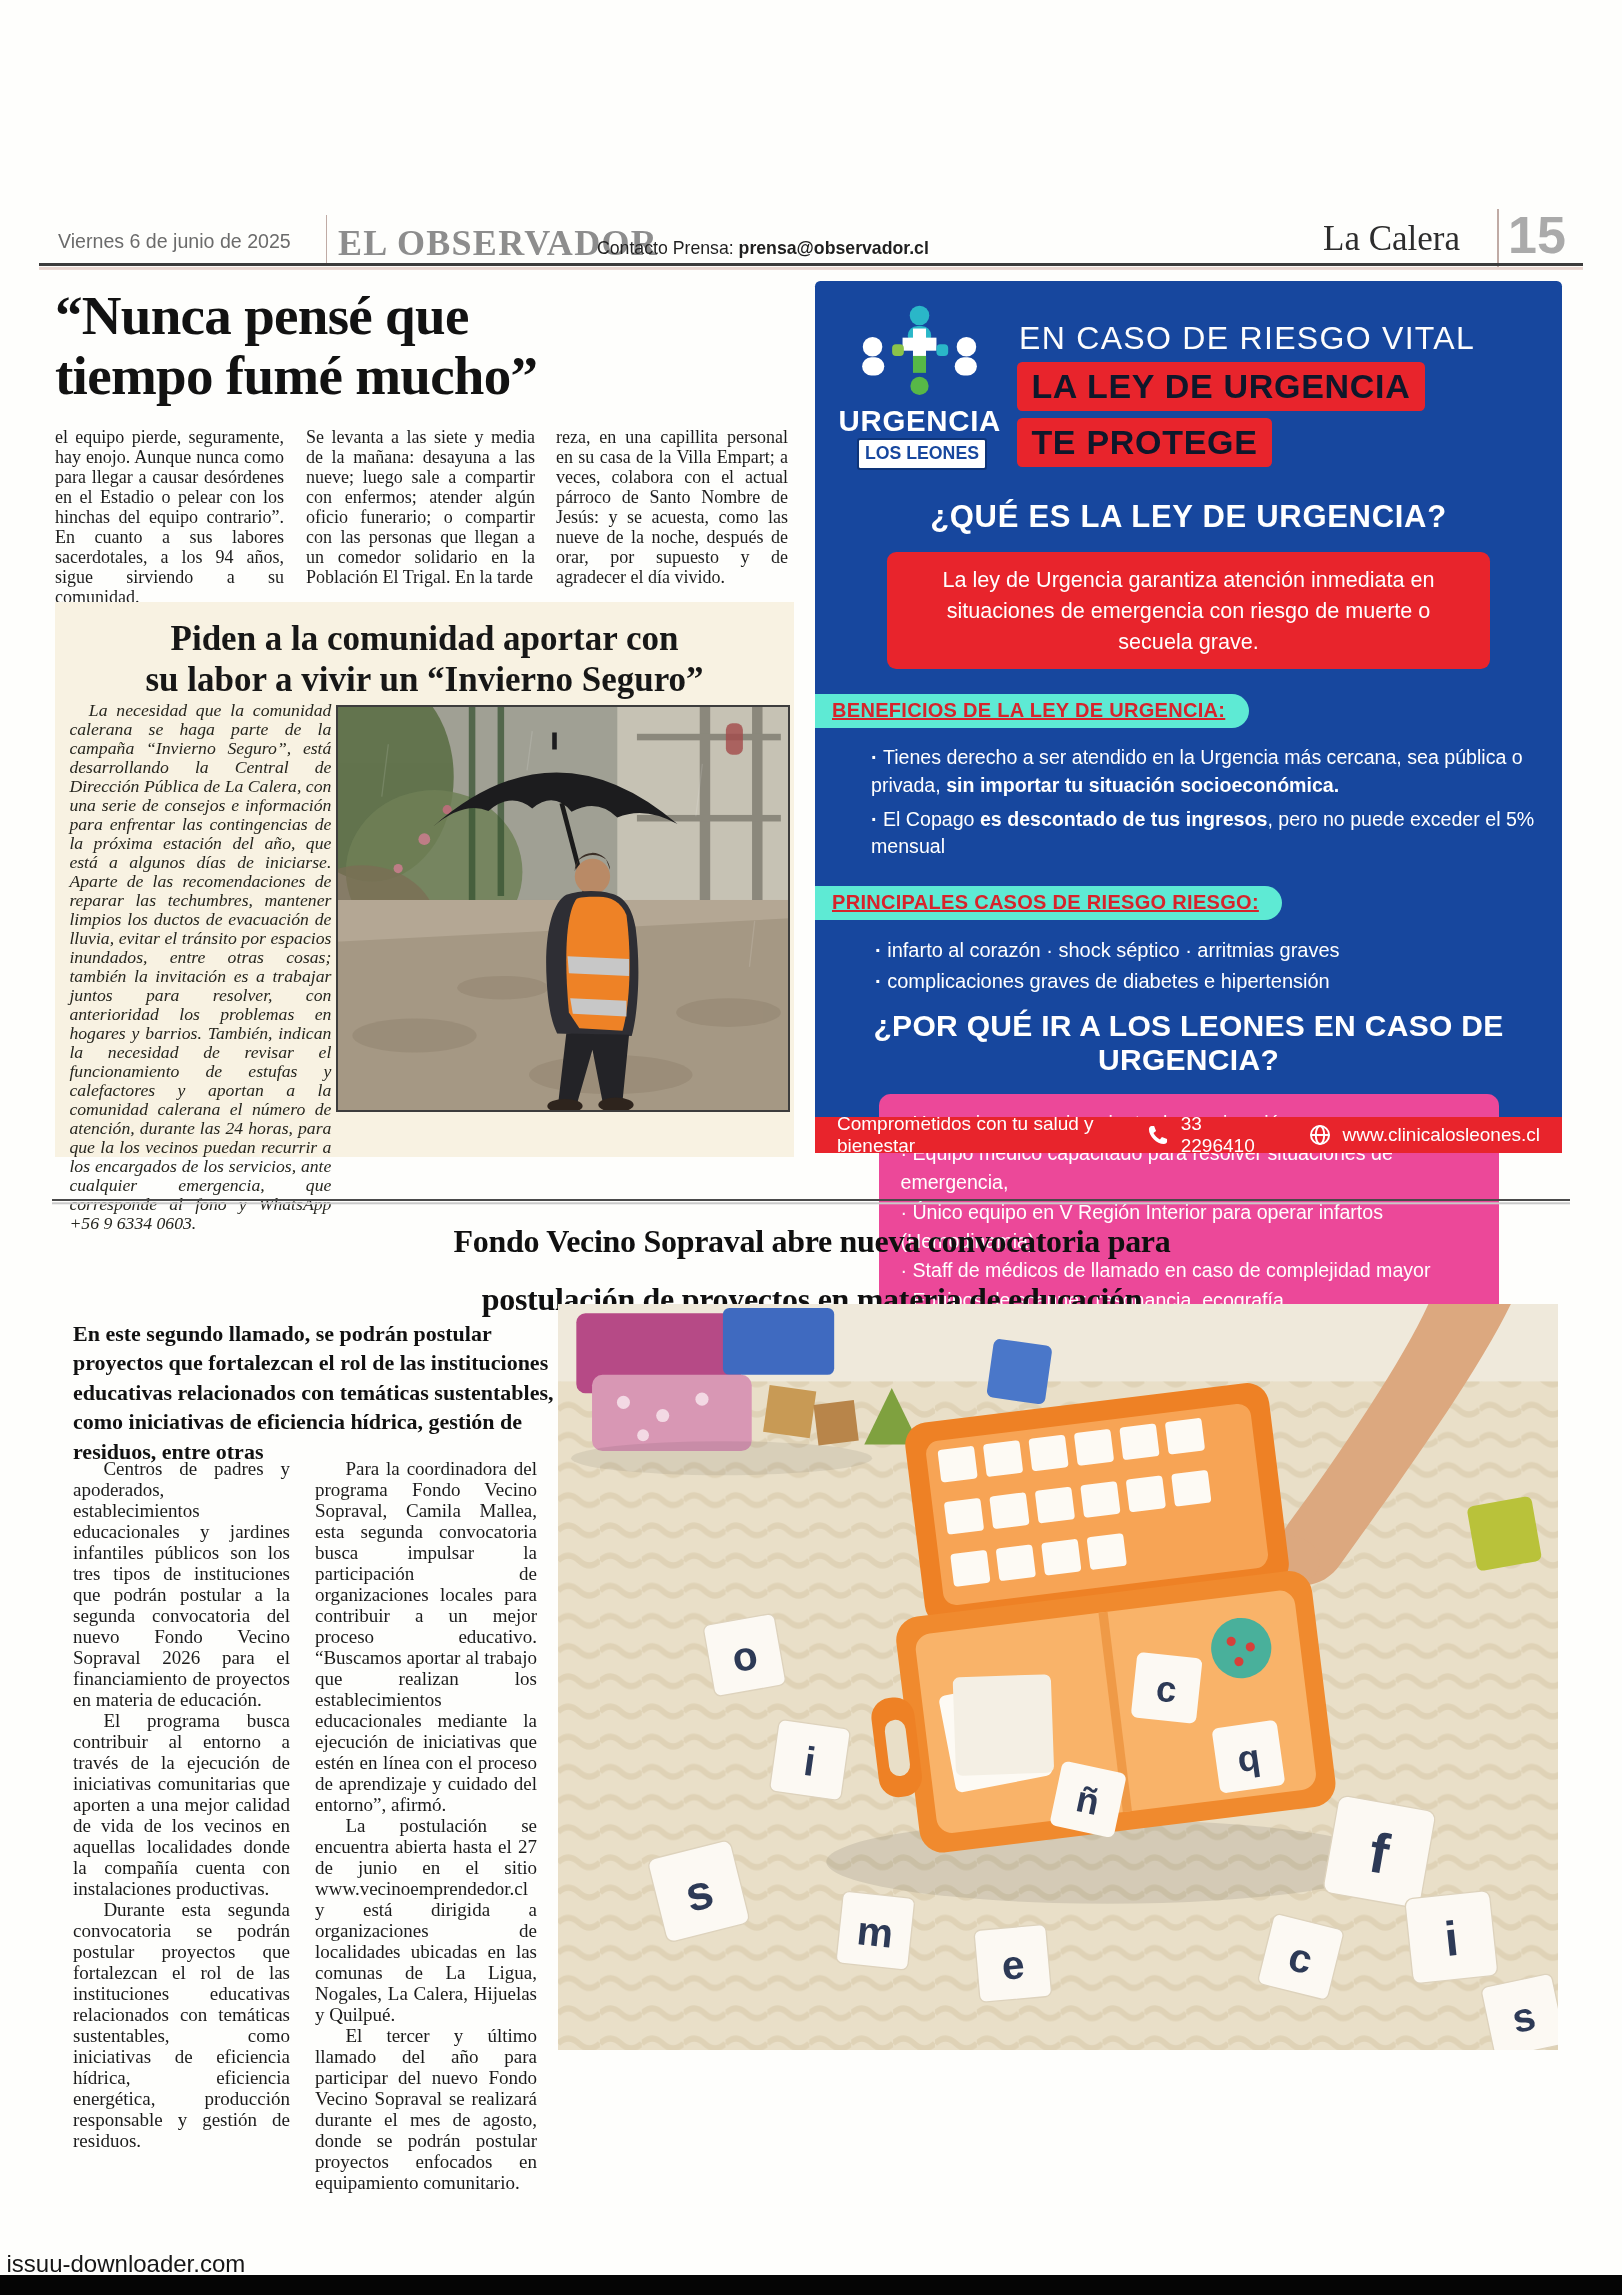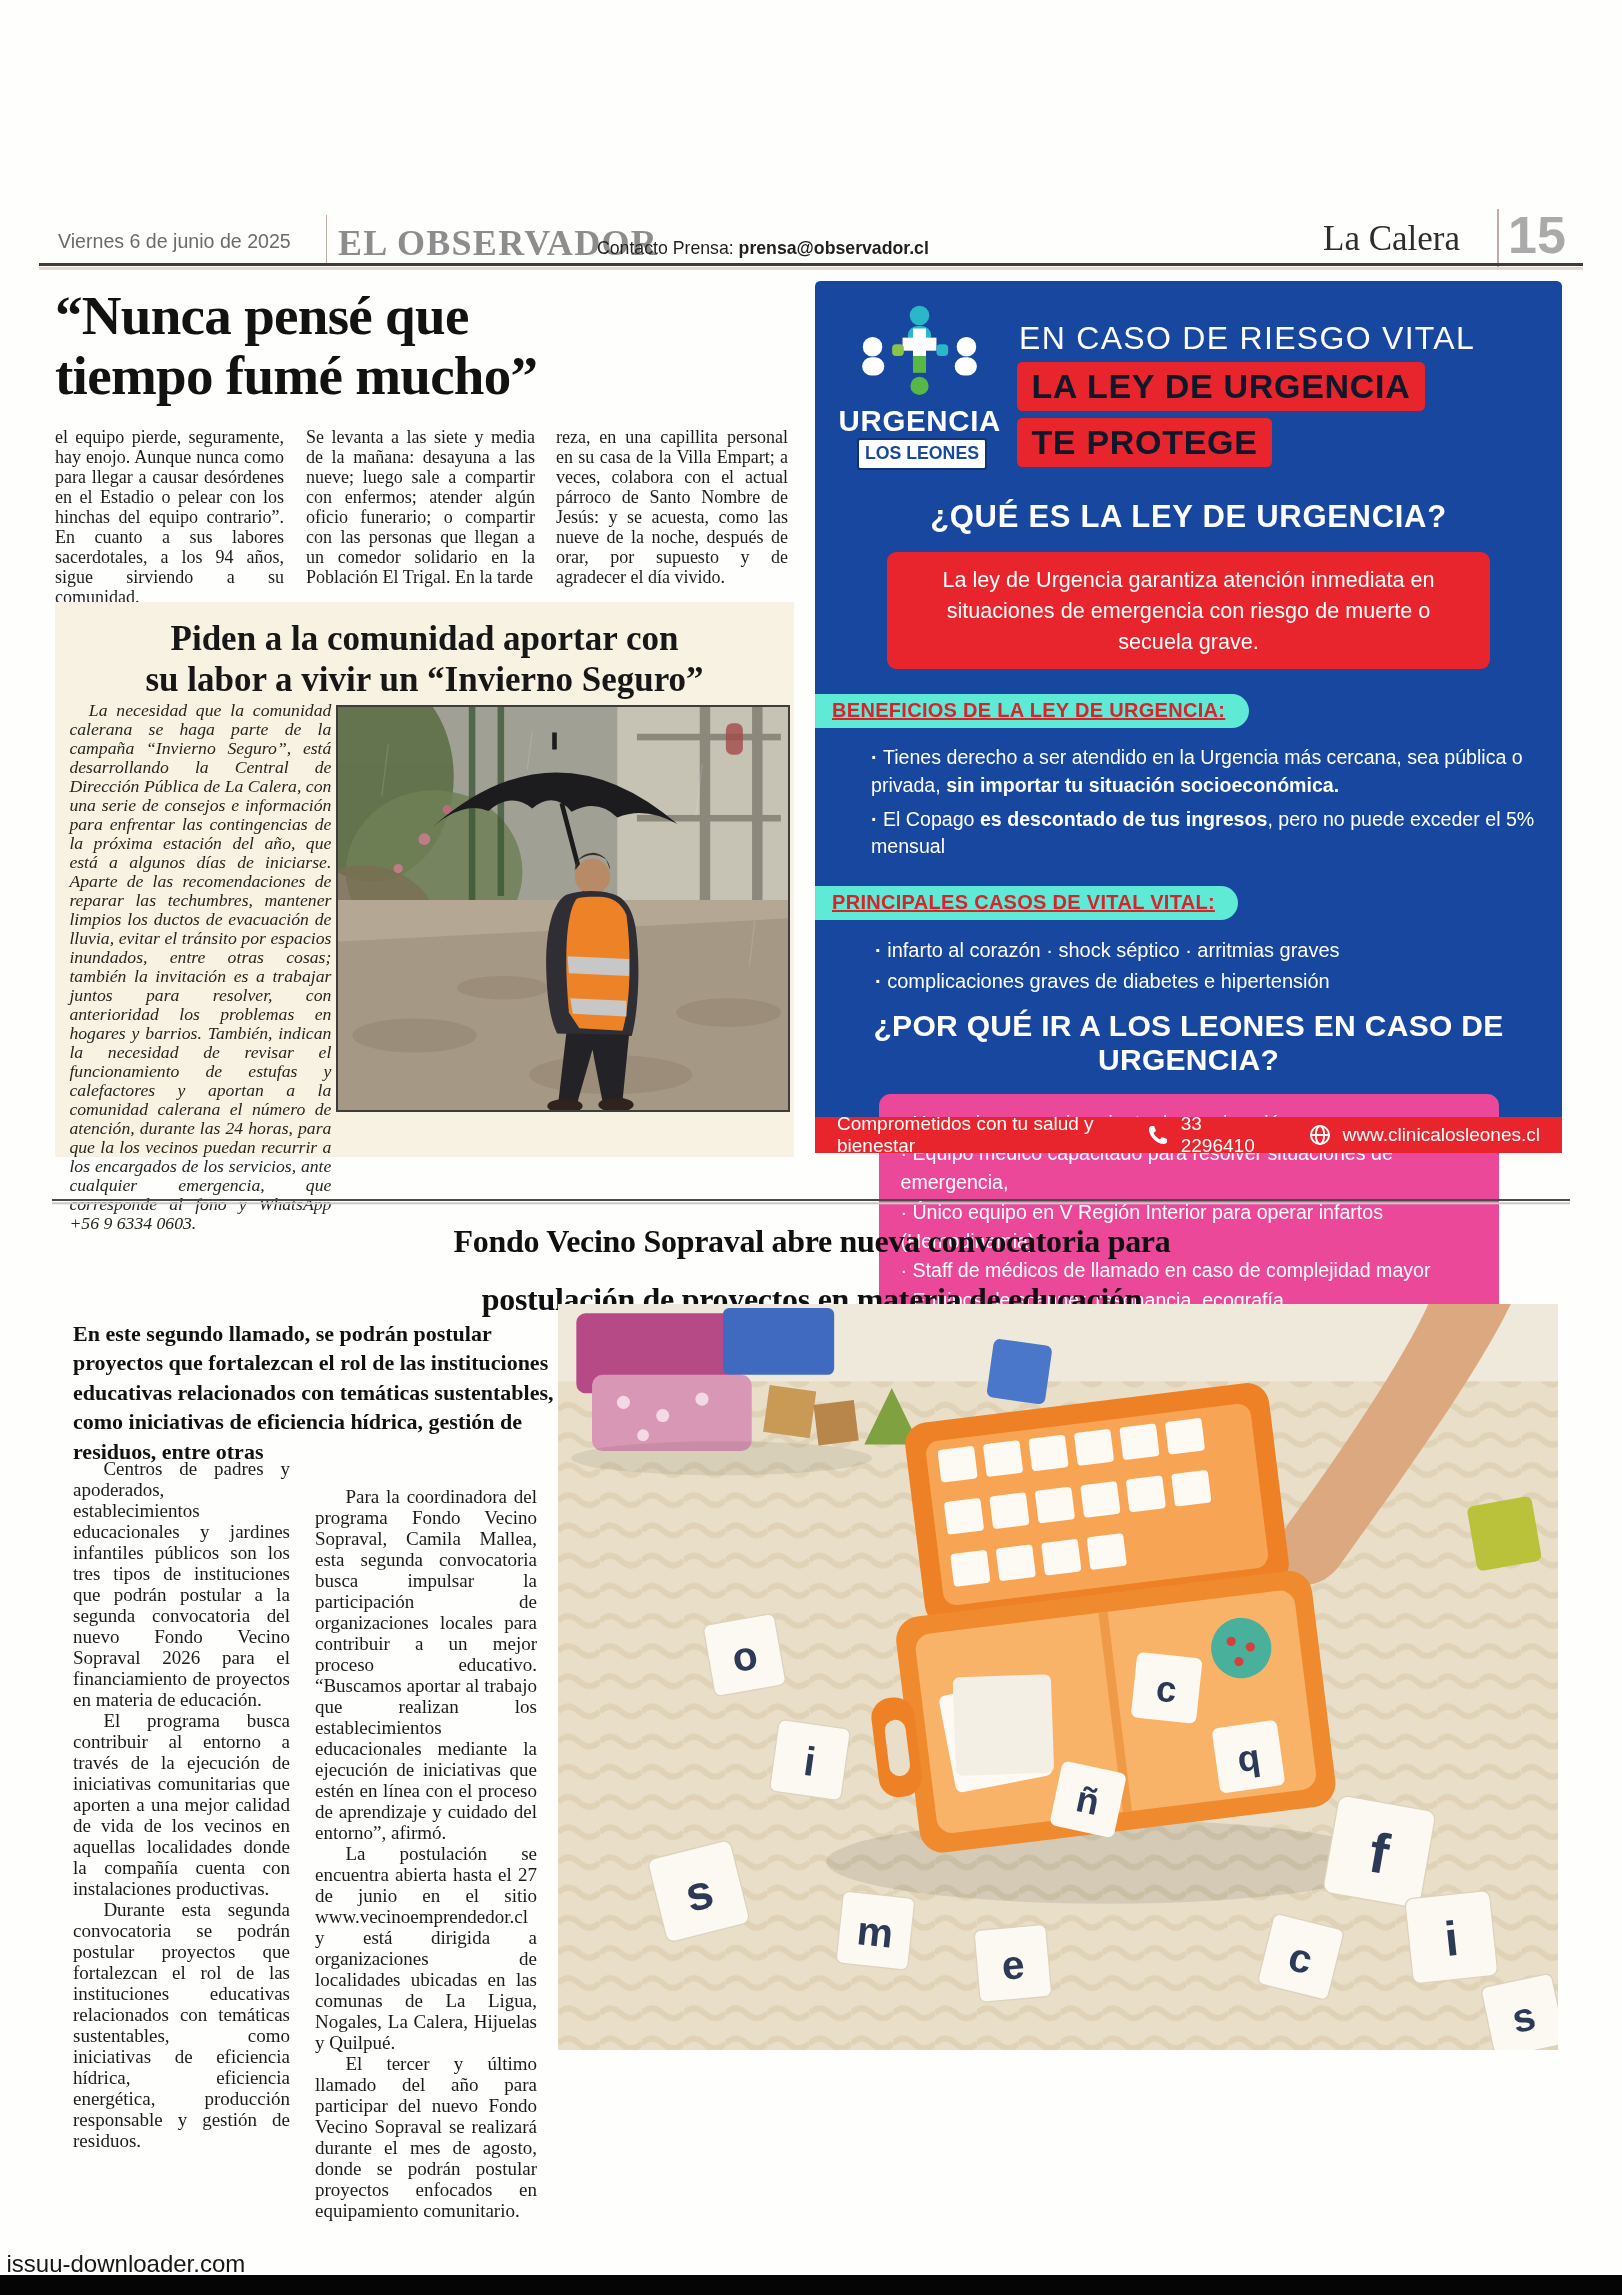--- a/index.html
+++ b/index.html
@@ -69,21 +69,21 @@
   .icon-s{width:22px;height:22px;flex:0 0 auto;}
 
   
   .rule2{left:52px;top:1199px;width:1518px;height:2px;background:#4a4a4a;box-shadow:0 3.3px 0 #c9c9c9;}
   .a2-headline{left:92px;top:1212px;width:1440px;text-align:center;font-size:32px;line-height:58px;
                font-weight:bold;color:#101010;letter-spacing:-0.3px;}
   .a2-headline span{display:block;}
   .a2-intro{left:73px;top:1319px;width:507px;font-size:22px;line-height:29.4px;font-weight:bold;color:#111;}
   .a2-col{top:1458px;font-size:19px;line-height:21px;text-align:justify;color:#1b1b1b;}
   .a2-col p{margin:0;text-indent:1.6em;}
-  .a2-c1{left:73px;width:217px;} .a2-c2{left:315px;width:222px;margin-top:28px;}
+  .a2-c1{left:73px;width:217px;} .a2-c2{left:315px;width:222px;}
   .photo2{left:558px;top:1304px;width:1000px;height:746px;}
   .tile-letter{font-family:"Liberation Sans",sans-serif;font-weight:bold;fill:#2d3a56;
                text-anchor:middle;dominant-baseline:central;}
 
   
   .watermark{left:6.5px;top:2250px;font-size:24px;color:#161616;font-family:"Liberation Sans",sans-serif;}
   .bottombar{left:0;top:2275px;width:1623px;height:20px;background:#050505;}
 </style>
 </head>
 <body>
@@ -204,21 +204,21 @@
 
       <div class="ad-q1">¿QUÉ ES LA LEY DE URGENCIA?</div>
       <div class="ad-q1box">La ley de Urgencia garantiza atención inmediata en situaciones de emergencia con riesgo de muerte o secuela grave.</div>
 
       <div class="ad-pill">BENEFICIOS DE LA LEY DE URGENCIA:</div>
       <div class="ad-bullets">
         <div class="ad-b"><span>Tienes derecho a ser atendido en la Urgencia más cercana, sea pública o privada, </span><b>sin importar tu situación socioeconómica.</b></div>
         <div class="ad-b"><span>El Copago </span><b>es descontado de tus ingresos</b><span>, pero no puede exceder el 5% mensual</span></div>
       </div>
 
-      <div class="ad-pill">PRINCIPALES CASOS DE VITAL VITAL:</div>
+      <div class="ad-pill">PRINCIPALES CASOS DE RIESGO RIESGO:</div>
       <div class="ad-cases">
         <div class="ad-case">infarto al corazón   · shock séptico   · arritmias graves</div>
         <div class="ad-case">complicaciones graves de diabetes e hipertensión</div>
       </div>
 
       <div class="ad-why">¿POR QUÉ IR A LOS LEONES EN CASO DE URGENCIA?</div>
       <div class="ad-whybox">
         <div class="ad-wb">Urgencia con equipamiento de reanimación.</div>
         <div class="ad-wb">Equipo médico capacitado para resolver situaciones de emergencia,</div>
         <div class="ad-wb">Único equipo en V Región Interior para operar infartos (Hemodinamia)</div>

